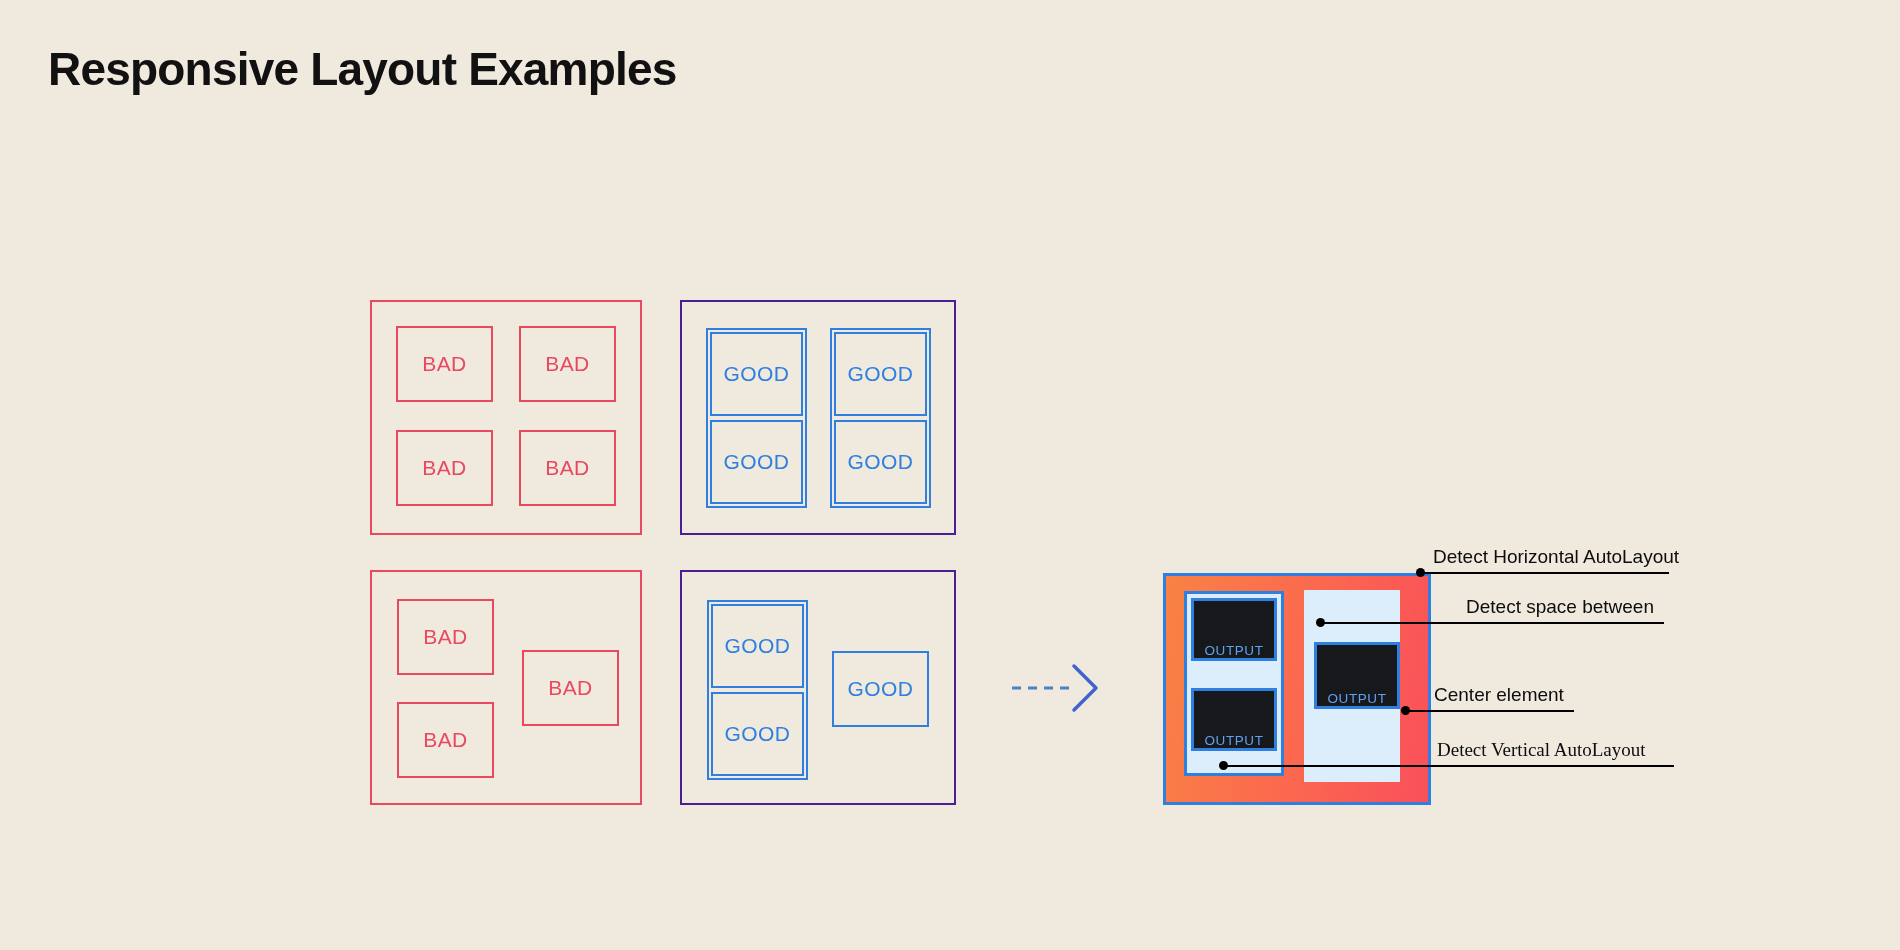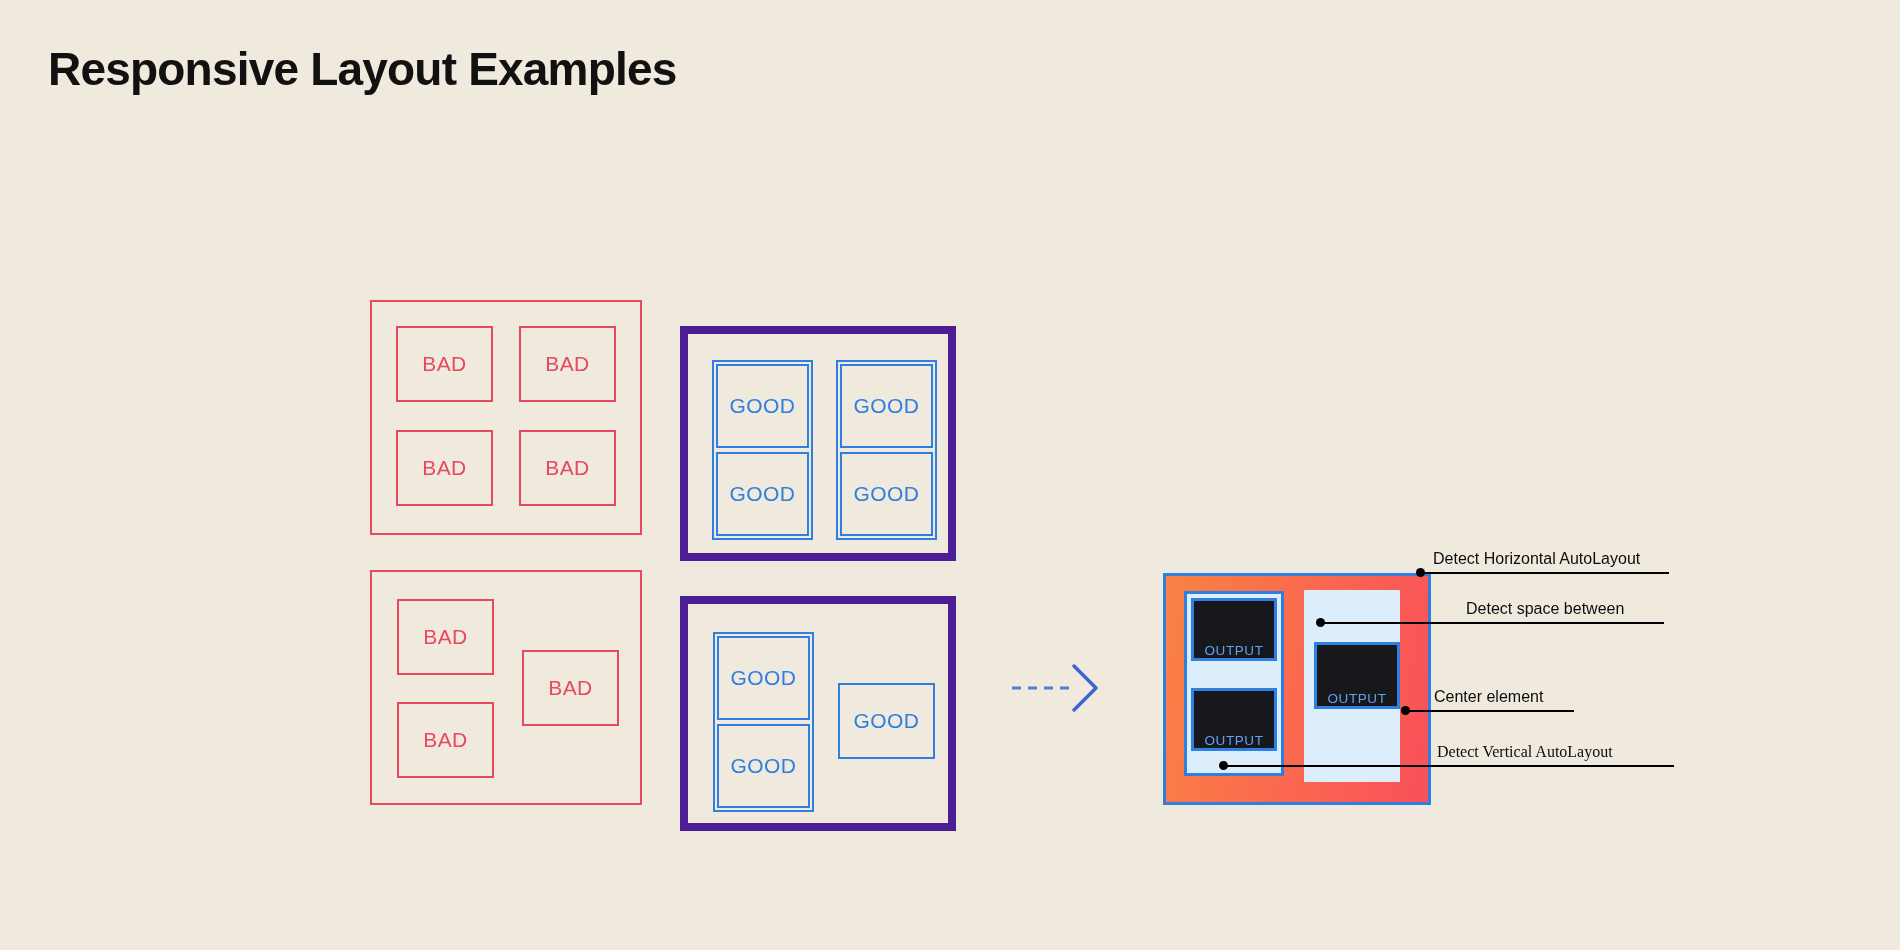--- a/index.html
+++ b/index.html
@@ -27,21 +27,21 @@
     color: #111111;
     white-space: nowrap;
   }
 
   
   .panel {
     position: absolute;
     box-sizing: border-box;
   }
   .panel.bad  { border: 2px solid #e8495f; }
-  .panel.good { border: 8px solid #4c1d95; margin-top: 26px; }
+  .panel.good { border: 2px solid #4c1d95; }
 
   .cell {
     position: absolute;
     box-sizing: border-box;
     display: flex;
     align-items: center;
     justify-content: center;
     font-size: 21px;
     letter-spacing: 0.4px;
   }
@@ -101,21 +101,21 @@
     justify-content: center;
     color: #5fa0f0;
     font-size: 13.5px;
     letter-spacing: 0.6px;
   }
 
   
   .anno { position: absolute; }
   .anno-label {
     position: absolute;
-    font-size: 16px;
+    font-size: 19px;
     color: #0d0d0d;
     white-space: nowrap;
     bottom: 6px;
     left: 14px;
   }
   .anno-line {
     position: absolute;
     height: 2.5px;
     background: #000000;
     bottom: 0;

